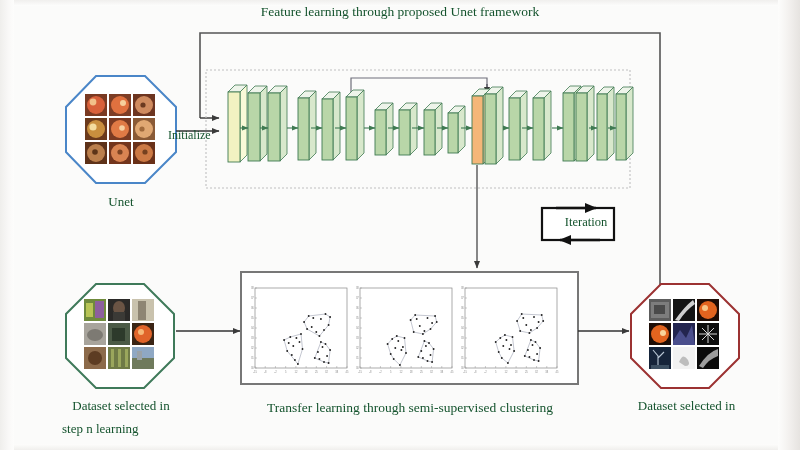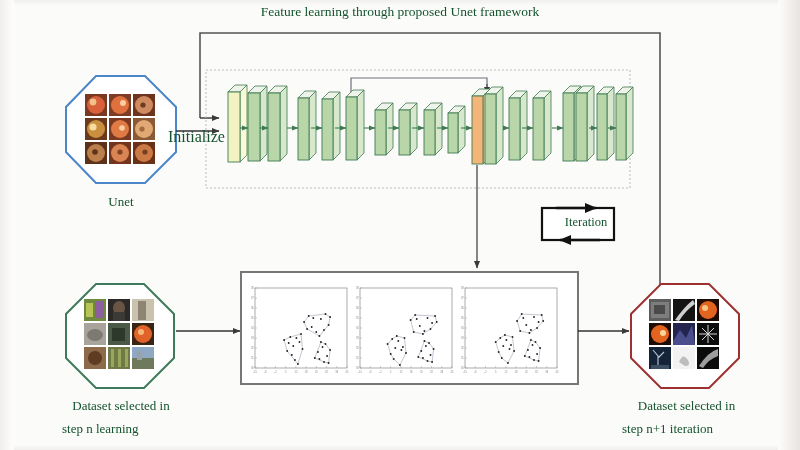--- a/index.html
+++ b/index.html
@@ -19,21 +19,21 @@
   .edge-t{position:absolute;left:0;top:0;width:800px;height:6px;
     background:linear-gradient(to bottom,#f0efed,#fdfdfc);}
   .edge-b{position:absolute;left:0;bottom:0;width:800px;height:6px;
     background:linear-gradient(to top,#f0efed,#fdfdfc);}
 
   svg#diagram{position:absolute;left:0;top:0;width:800px;height:450px;}
 
   .cap{position:absolute;color:#14532d;white-space:nowrap;}
   .cap-title{font-size:13.5px;}
   .cap-sub{font-size:13px;}
-  .cap-small{font-size:16px;}
+  .cap-small{font-size:12px;}
   .cap-iter{font-size:12.5px;}
   .ctr{text-align:center;}
 </style>
 </head>
 <body>
 
 <div id="stage">
   <div class="edge-t"></div>
   <div class="edge-b"></div>
   <div class="edge-l"></div>
@@ -539,15 +539,15 @@
 
 
   <div class="cap cap-iter ctr" style="left:542px;top:215px;width:88px;">Iteration</div>
 
   <div class="cap cap-sub ctr" style="left:61px;top:194px;width:120px;">Unet</div>
 
   <div class="cap cap-sub ctr" style="left:55px;top:398px;width:132px;">Dataset  selected  in</div>
   <div class="cap cap-sub" style="left:62px;top:421px;">step n learning</div>
 
   <div class="cap cap-sub ctr" style="left:614px;top:398px;width:145px;">Dataset  selected  in</div>
-  <div class="cap cap-sub" style="left:622px;top:421px;">step n+1 iteration</div>
-
+
+  <div class="cap cap-title ctr" style="left:226px;top:400px;width:368px;">Transfer learning through semi-supervised clustering</div>
 </div>
 
 </body></html>

